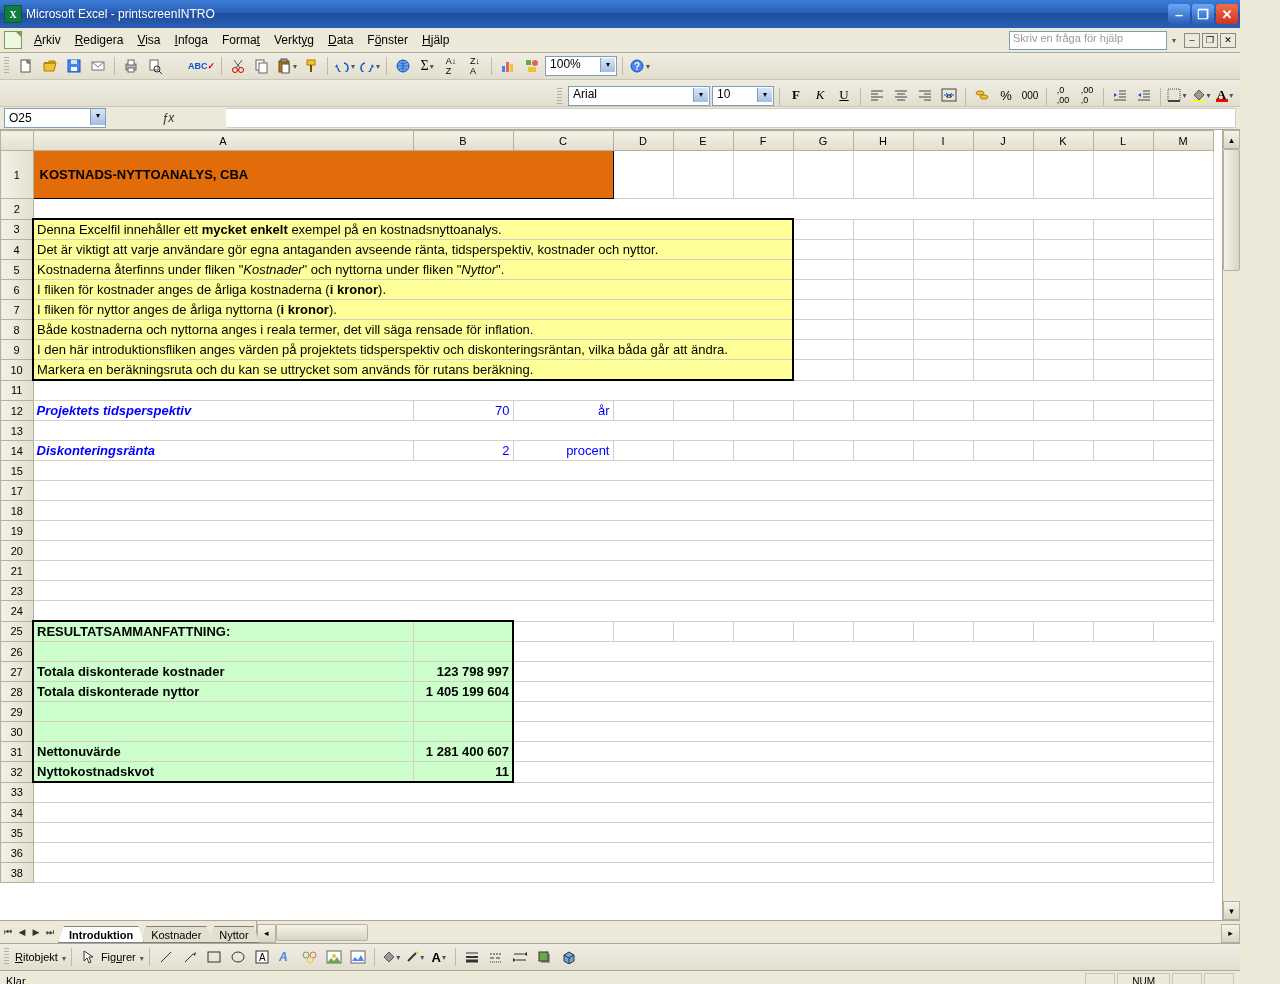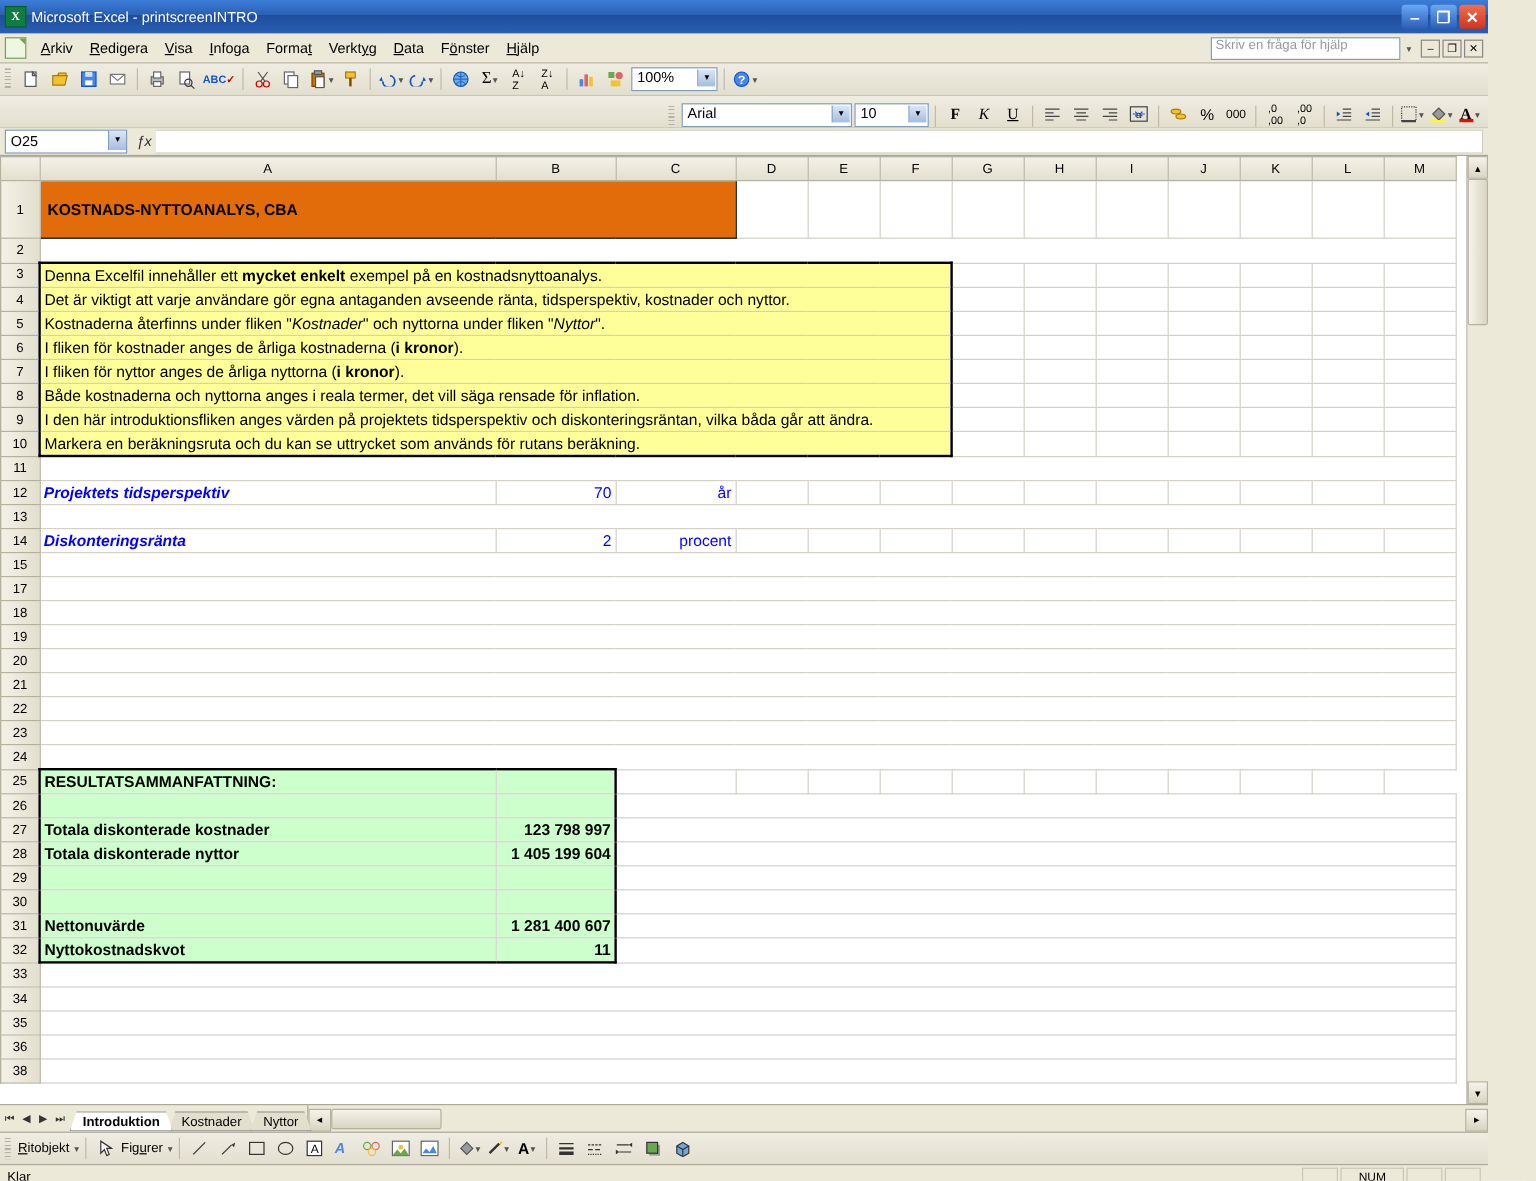--- a/index.html
+++ b/index.html
@@ -77,21 +77,21 @@
     padding:0 16px 0 4px; position:relative;
   }
   .font-select { width:120px;}
   .size-select { width:40px;}
   .zoom-select { width:50px; height:18px; border:1px solid #7f9db9; background:#fff; font-size:12px; padding:0 16px 0 4px;}
   .select-arrow { position:absolute; right:1px; top:1px; width:14px; height:14px; background:linear-gradient(to bottom,#dbe7f7,#a5bde0); border-left:1px solid #7f9db9; text-align:center; font-size:8px; line-height:14px;}
 
   
   .fbar {
     height:22px; background:#ece9d8; border-bottom:1px solid #aca899;
-    display:flex; align-items:center;
+    display:flex; align-items:center;gap:48px;
   }
   .namebox {
     width:92px; height:18px; border:1px solid #7f9db9; background:#fff;
     display:flex; align-items:center; padding:0 4px; font-size:12px;
     position:relative; margin-left:4px; margin-right:4px;
   }
   .namebox .select-arrow { right:0; top:0; height:16px;}
   .fx { width:20px; text-align:center; font-style:italic; font-size:12px; color:#333;}
   .formula-input { flex:1; height:18px; border:1px solid #d2cfbe; border-left:none; background:#fff; margin-right:4px;}
 
@@ -257,21 +257,21 @@
         <rect x="5" y="10" width="6" height="4" fill="#fff" stroke="#666"></rect>
       </svg>
     </div>
   <div class="tbbtn">
       <svg width="16" height="16">
         <rect x="3" y="2" width="8" height="10" fill="#fff" stroke="#666"></rect>
         <circle cx="10" cy="11" r="3" fill="none" stroke="#333"></circle>
         <line x1="12" y1="13" x2="15" y2="16" stroke="#333"></line>
       </svg>
     </div>
-  <div class="tbbtn" style="font-size:9px; font-weight:bold; color:#1155cc;">ABC<span style="color:#c00;">✓</span></div>
+  <div class="tbbtn" style="font-size:9px; font-weight:bold; color:#1155cc;margin-left:19px;">ABC<span style="color:#c00;">✓</span></div>
   <span class="tsep"></span>
   <div class="tbbtn">
       <svg width="16" height="16">
         <circle cx="5" cy="12" r="2.5" fill="none" stroke="#c00"></circle>
         <circle cx="11" cy="12" r="2.5" fill="none" stroke="#c00"></circle>
         <line x1="6" y1="10" x2="12" y2="2" stroke="#555"></line>
         <line x1="10" y1="10" x2="4" y2="2" stroke="#555"></line>
       </svg>
     </div>
   <div class="tbbtn">
@@ -667,24 +667,20 @@
           </tr>
       <tr>
             <td class="rh">20</td>
             <td colspan="13"></td>
           </tr>
       <tr>
             <td class="rh">21</td>
             <td colspan="13"></td>
           </tr>
       <tr>
-            <td class="rh">22</td>
-            <td colspan="13"></td>
-          </tr>
-      <tr>
             <td class="rh">23</td>
             <td colspan="13"></td>
           </tr>
       <tr>
             <td class="rh">24</td>
             <td colspan="13"></td>
           </tr>
 
       <tr>
             <td class="rh">25</td>

